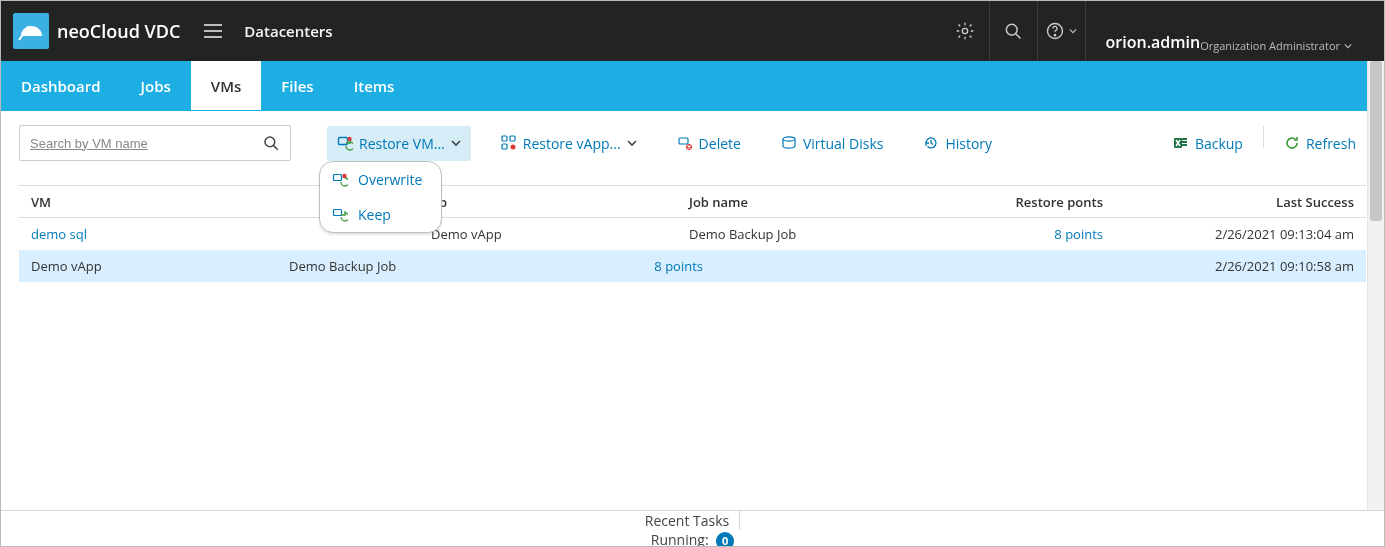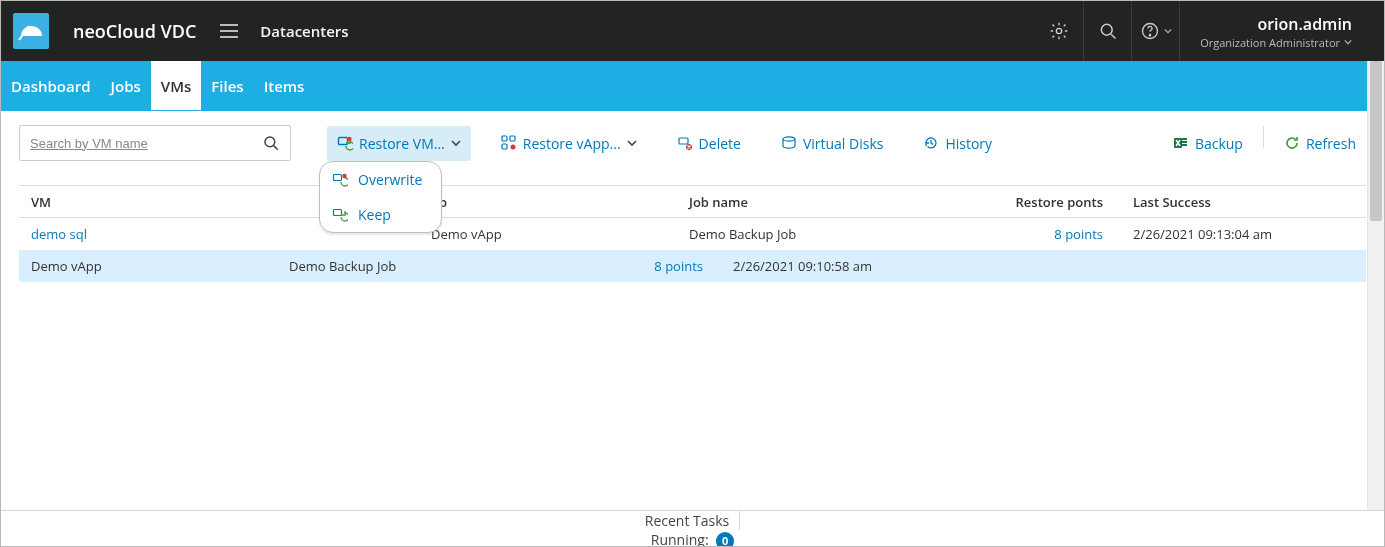--- a/index.html
+++ b/index.html
@@ -16,39 +16,39 @@
   }
   
   .topbar {
     display: flex;
     align-items: center;
     height: 60px;
     background: #222323;
     color: #ddd;
     padding: 0 12px;
   }
-  .logo-wrap { display:flex; align-items:center; gap:24px; margin-right:24px; }
+  .logo-wrap { display:flex; align-items:center; gap:8px; margin-right:24px; }
   .logo-icon { width:36px; height:36px; background:#3ab0e3; border-radius:2px; display:flex; align-items:center; justify-content:center; }
   .logo-text { font-size:18px; font-weight:600; color:#fff; }
   .hamburger { display:flex; flex-direction:column; gap:4px; cursor:pointer; margin-right:22px; }
   .hamburger span { display:block; width:18px; height:2px; background:#bcbcbc; }
   .datacenters { font-size:15px; font-weight:600; color:#f5f5f5; cursor:pointer; }
   .topbar-spacer { flex:1; }
   .topbar-right { display:flex; align-items:center; height:100%; }
   .topbar-icon { width:48px; height:60px; border-left:1px solid #3a3a3a; display:flex; align-items:center; justify-content:center; cursor:pointer; color:#ccc; }
   .topbar-icon:first-child{ border-left:none;}
-  .user-block { border-left:1px solid #3a3a3a; padding:0 20px; height:60px; display:flex; flex-direction:column; justify-content:center; align-items:flex-end; cursor:pointer; position:relative;}
+  .user-block { border-left:1px solid #3a3a3a; padding:8px 20px; height:60px; display:flex; flex-direction:row; justify-content:center; align-items:flex-end; cursor:pointer; position:relative;}
   .user-name { font-weight:600; font-size:16px; color:#fff; }
   .user-role { font-size:11px; color:#bbb; display:flex; align-items:center; gap:4px;}
   
   .tabbar {
     display:flex; align-items:stretch; height:50px; background:#1daee3;
     border-bottom: 1px solid #1daee3;
   }
-  .tab { padding:0 10px; display:flex; align-items:center; color:#fff; font-size:15px; font-weight:600; cursor:pointer; }
+  .tab { padding:0 20px; display:flex; align-items:center; color:#fff; font-size:15px; font-weight:600; cursor:pointer; }
   .tab.active { background:#fff; color:#333; }
   
   .content-wrap { position:relative; padding:14px 18px 0 18px; }
   .action-row { display:flex; align-items:center; gap:14px; }
   .search-box {
     display:flex; align-items:center; width:272px; height:36px;
     border:1px solid #ccc; border-radius:2px; padding:0 10px; color:#888;text-decoration:underline;
   }
   .search-box input { flex:1; border:none; outline:none; font-size:13px; color:#333;}
   .search-box input::placeholder{ color:#888;}
@@ -69,21 +69,21 @@
   }
   .dd-item { display:flex; align-items:center; gap:10px; padding:8px 12px; cursor:pointer; color:#0079b8; font-size:14px;}
   
   .grid { margin-top:24px; border-top:1px solid #ddd;}
   .grid-header, .grid-row { display:flex; align-items:center; padding:0 12px; height:32px;}
   .grid-header { font-weight:600; color:#333; border-bottom:1px solid #ddd; font-size:13px;}
   .col-vm{ width:400px;}
   .col-vapp{ width:258px;}
   .col-job{ width:292px;}
   .col-rp{ width:122px; text-align:right;}
-  .col-ls{ flex:1; padding-left:30px;}
+  .col-ls{ flex:1; padding-left:30px;text-align:right;}
   .grid-row { font-size:13px; height:32px;}
   .grid-row.odd{ background:#fff;}
   .grid-row.sel{ background:#d9efff;}
   .link{ color:#0079b8; cursor:pointer;}
   
   .footer {
     position:absolute; left:0; bottom:0; right:0; height:36px; border-top:1px solid #d7d7d7;
     display:flex; align-items:center; padding:0 10px; font-size:14px; color:#444; background:#fff;flex-direction:column;
   }
   .footer .seg{ padding:0 10px; border-right:1px solid #d7d7d7; }

